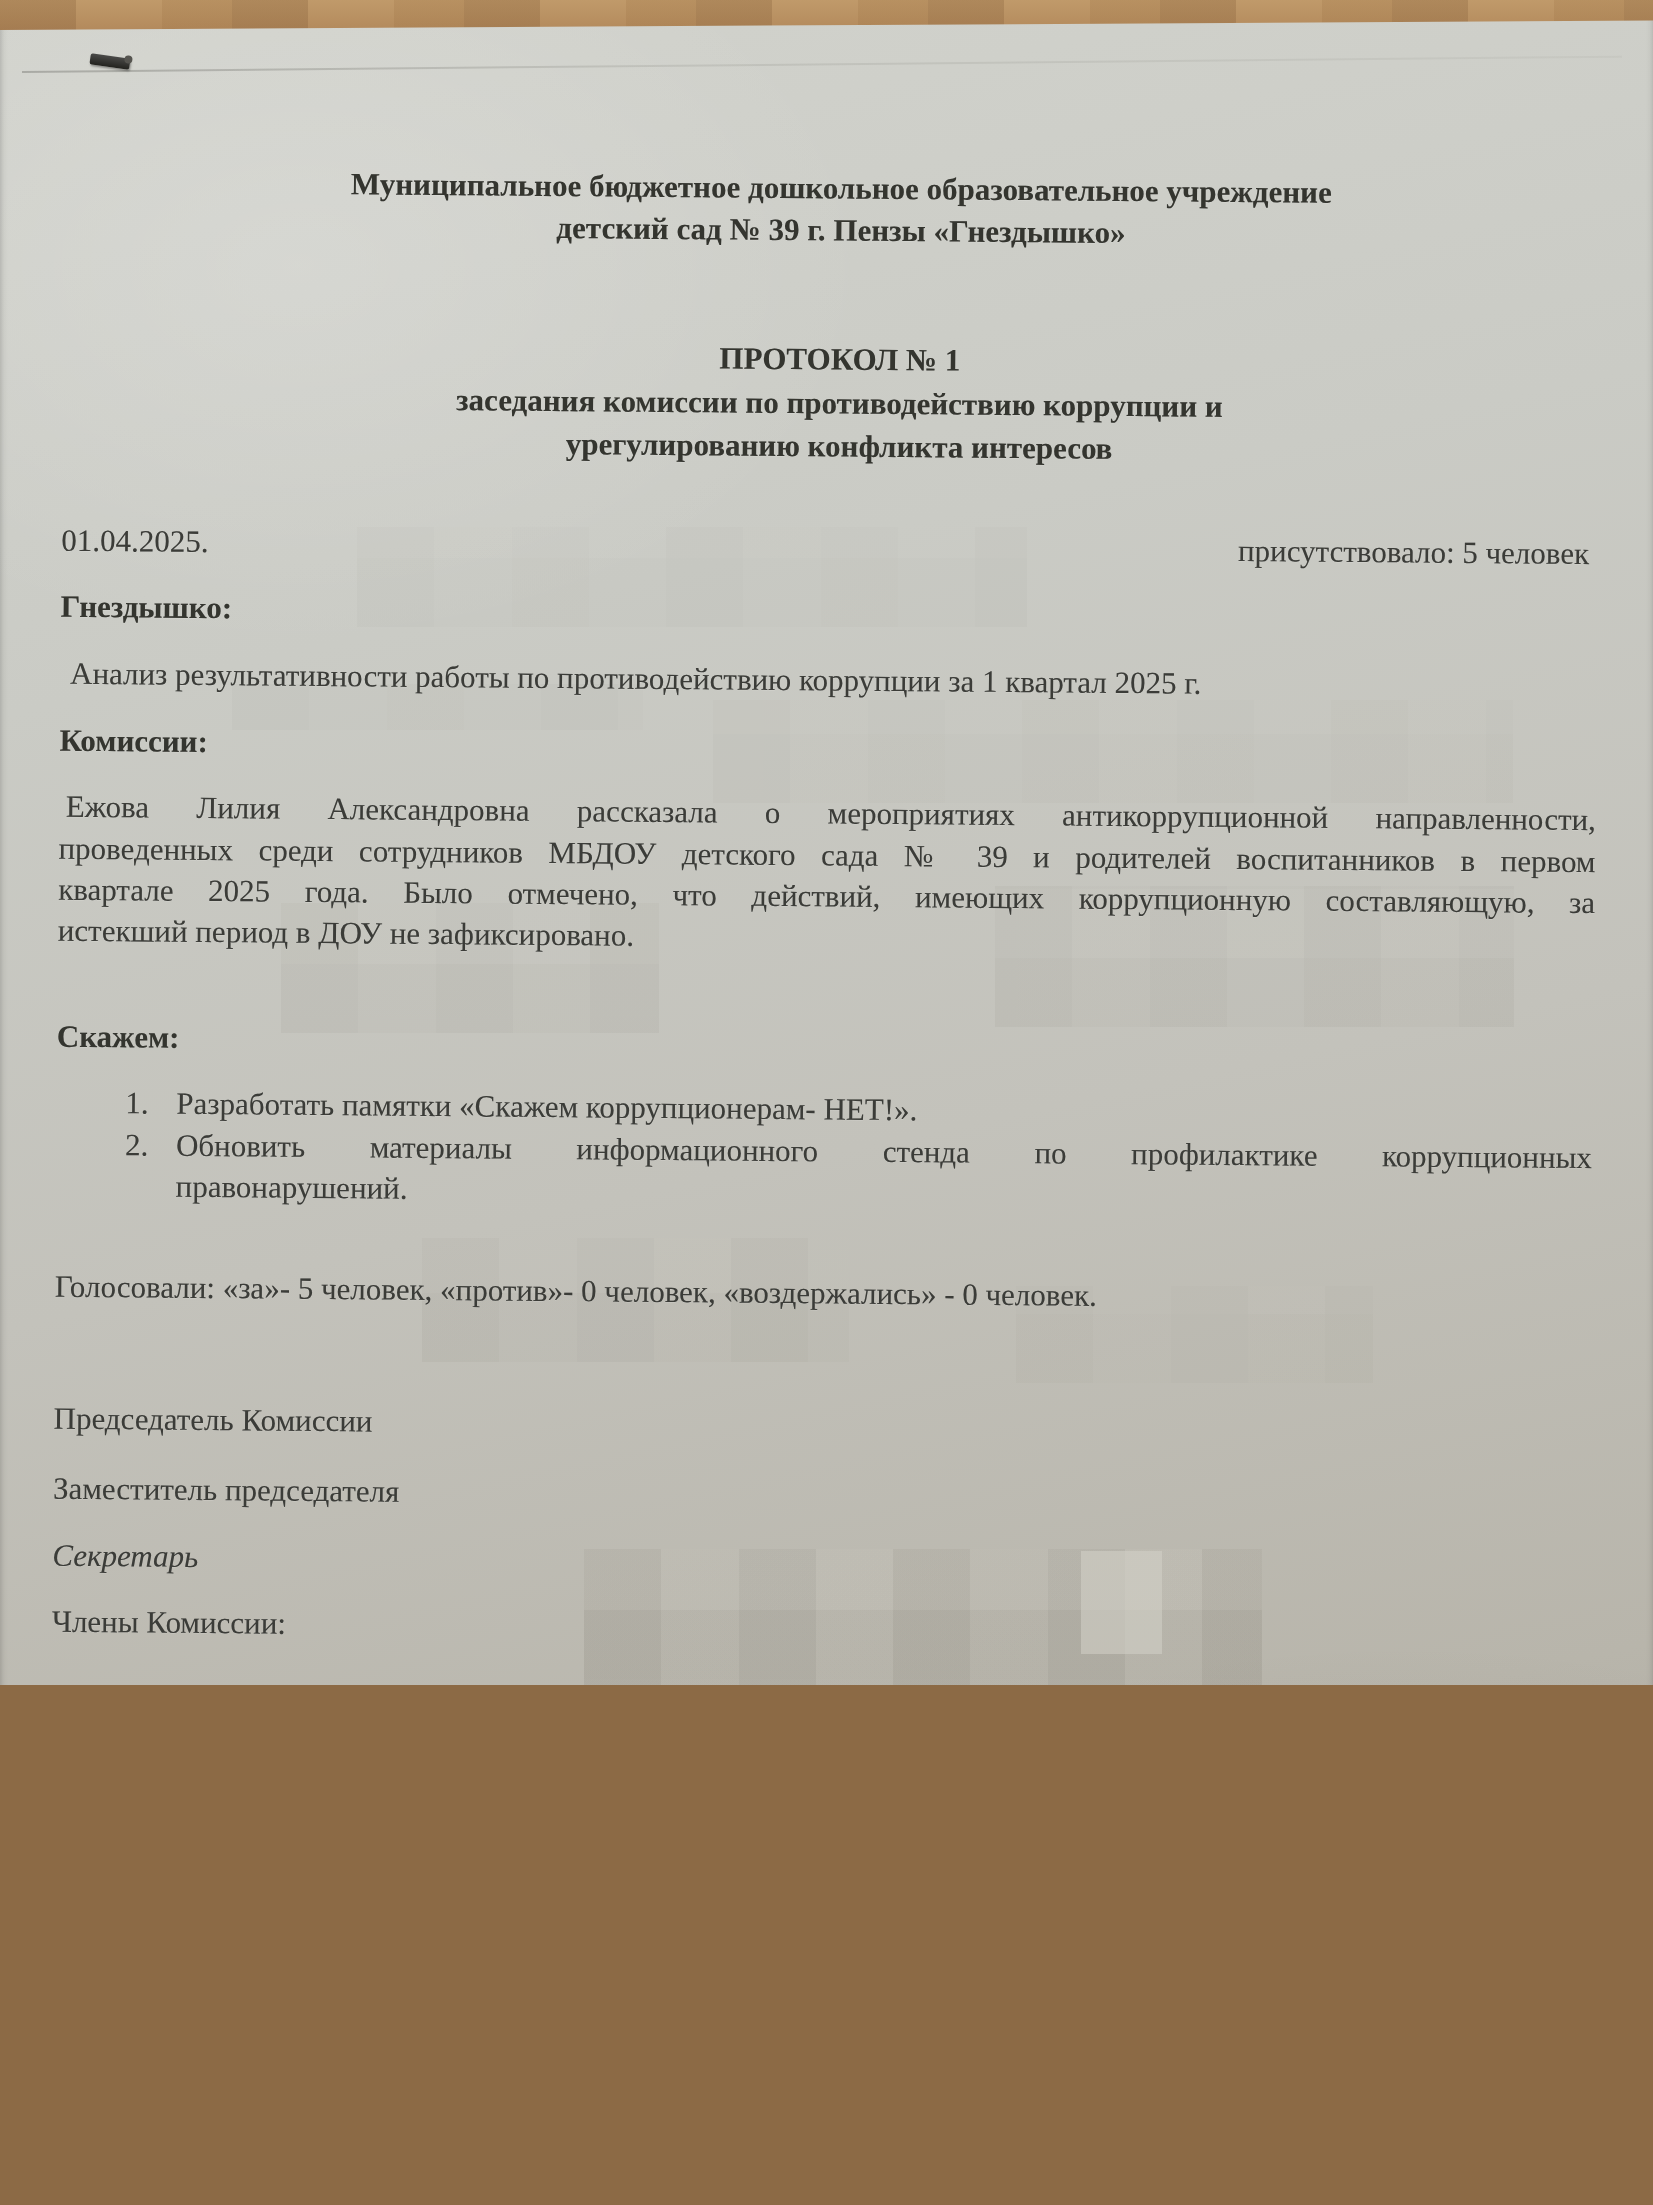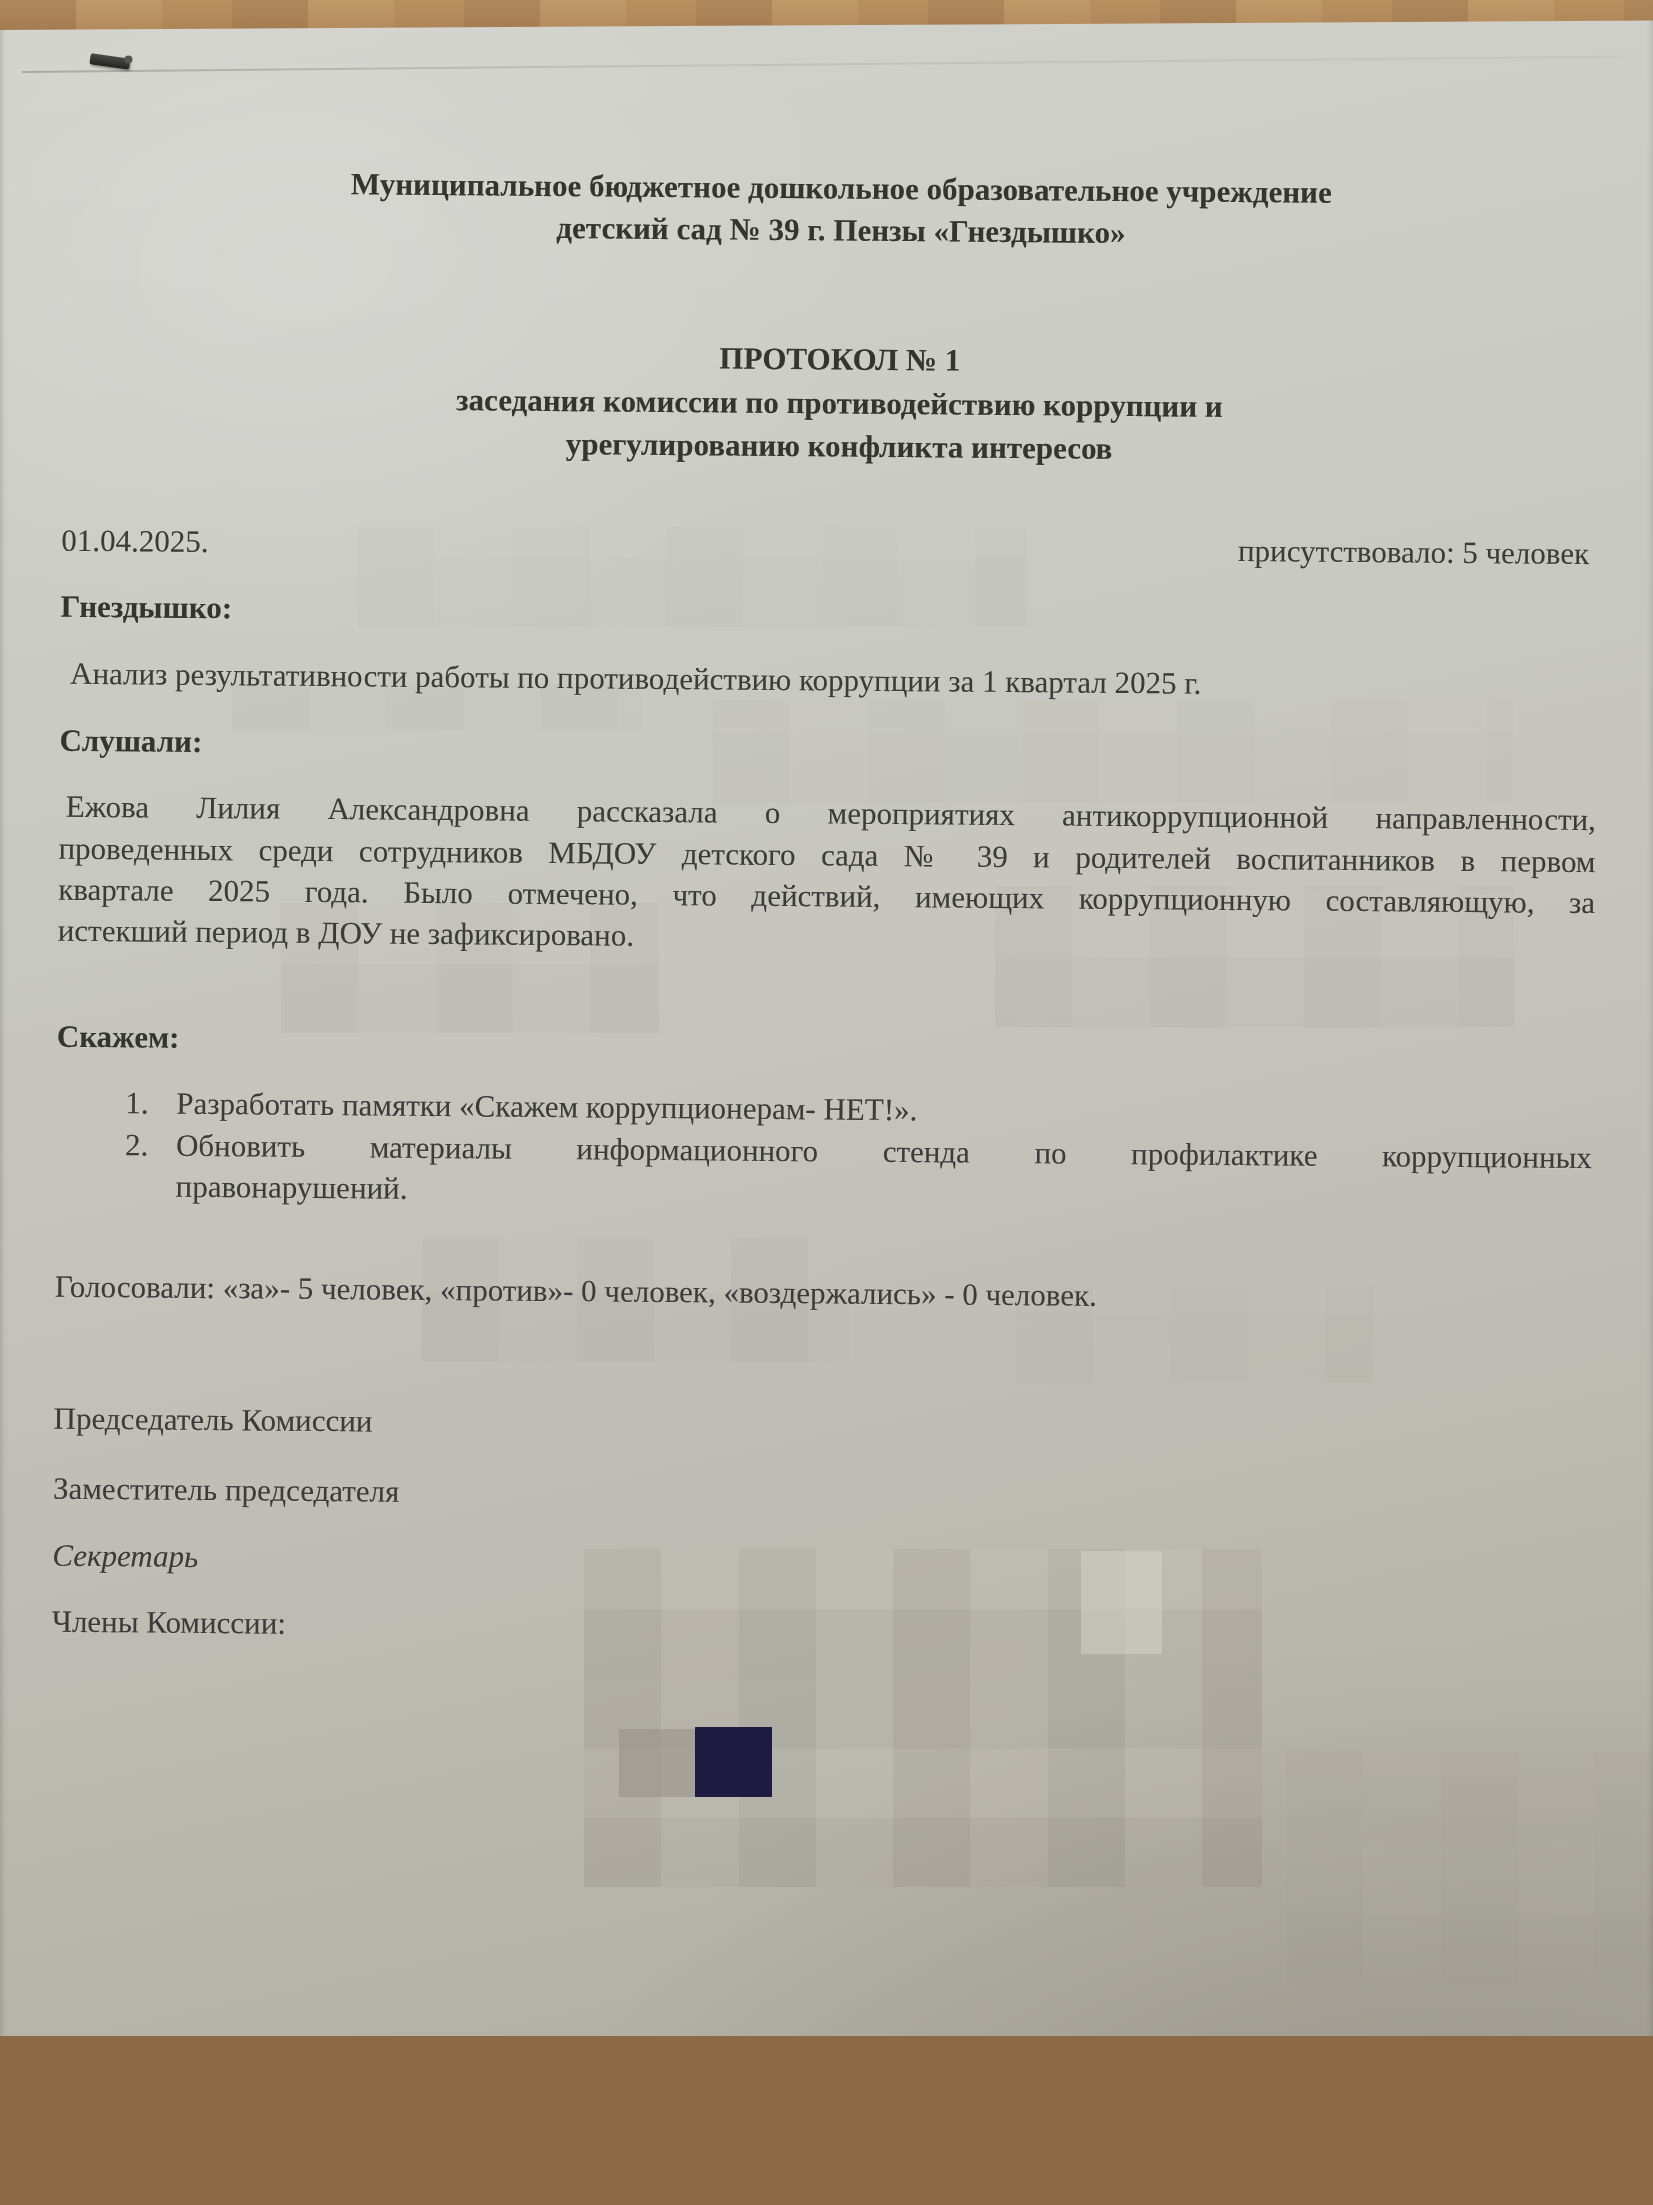--- a/index.html
+++ b/index.html
@@ -1,17 +1,17 @@
 <!DOCTYPE html>
 <html style="font-size:8.6px"><head>
 <meta charset="utf-8">
 <style>
   html,body{margin:0;padding:0;background:#8c6a45;}
   .stage{
-    position:relative;width:1654px;height:2036px;overflow:hidden;
+    position:relative;width:1654px;height:1685px;overflow:hidden;
     font-family:"Liberation Serif","DejaVu Serif",serif;
   }
   
   .wood{
     position:absolute;left:0;top:0;width:1654px;height:59px;
     background:
       repeating-linear-gradient(90deg, rgba(122,84,48,0.25) 0 76px, rgba(0,0,0,0) 76px 162px, rgba(150,108,62,0.2) 162px 232px),
       linear-gradient(180deg,#c09a6a 0%,#b1875a 60%,#9d774e 100%);
   }
   
@@ -96,21 +96,21 @@
     <div class="line center bold" style="top:339px;">ПРОТОКОЛ № 1</div>
     <div class="line center bold" style="top:383px;">заседания комиссии по противодействию коррупции и</div>
     <div class="line center bold" style="top:426px;">урегулированию конфликта интересов</div>
 
     <div class="line" style="left:66px;top:527px;">01.04.2025.</div>
     <div class="line" style="left:1059px;top:527px;width:535px;text-align:right;">присутствовало: 5 человек</div>
 
     <div class="line bold" style="left:66px;top:593px;">Гнездышко:</div>
     <div class="line" style="left:76px;top:660px;">Анализ результативности работы по противодействию коррупции за 1 квартал 2025 г.</div>
 
-    <div class="line bold" style="left:66px;top:727px;">Слушали:</div>
+    <div class="line bold" style="left:66px;top:727px;">Комиссии:</div>
 
     <div class="line just" style="left:73px;top:793px;width:1530px;">Ежова Лилия Александровна рассказала о мероприятиях антикоррупционной направленности,</div>
     <div class="line just" style="left:66px;top:835px;width:1537px;">проведенных среди сотрудников МБДОУ детского сада № 39  и родителей воспитанников в первом</div>
     <div class="line just" style="left:66px;top:876px;width:1537px;">квартале 2025 года. Было отмечено, что действий, имеющих коррупционную составляющую, за</div>
     <div class="line" style="left:66px;top:917px;">истекший период в ДОУ не зафиксировано.</div>
 
     <div class="line bold" style="left:66px;top:1023px;">Скажем:</div>
 
     <div class="line" style="left:135px;top:1089px;">1.</div>
     <div class="line" style="left:186px;top:1089px;">Разработать памятки «Скажем коррупционерам- НЕТ!».</div>

